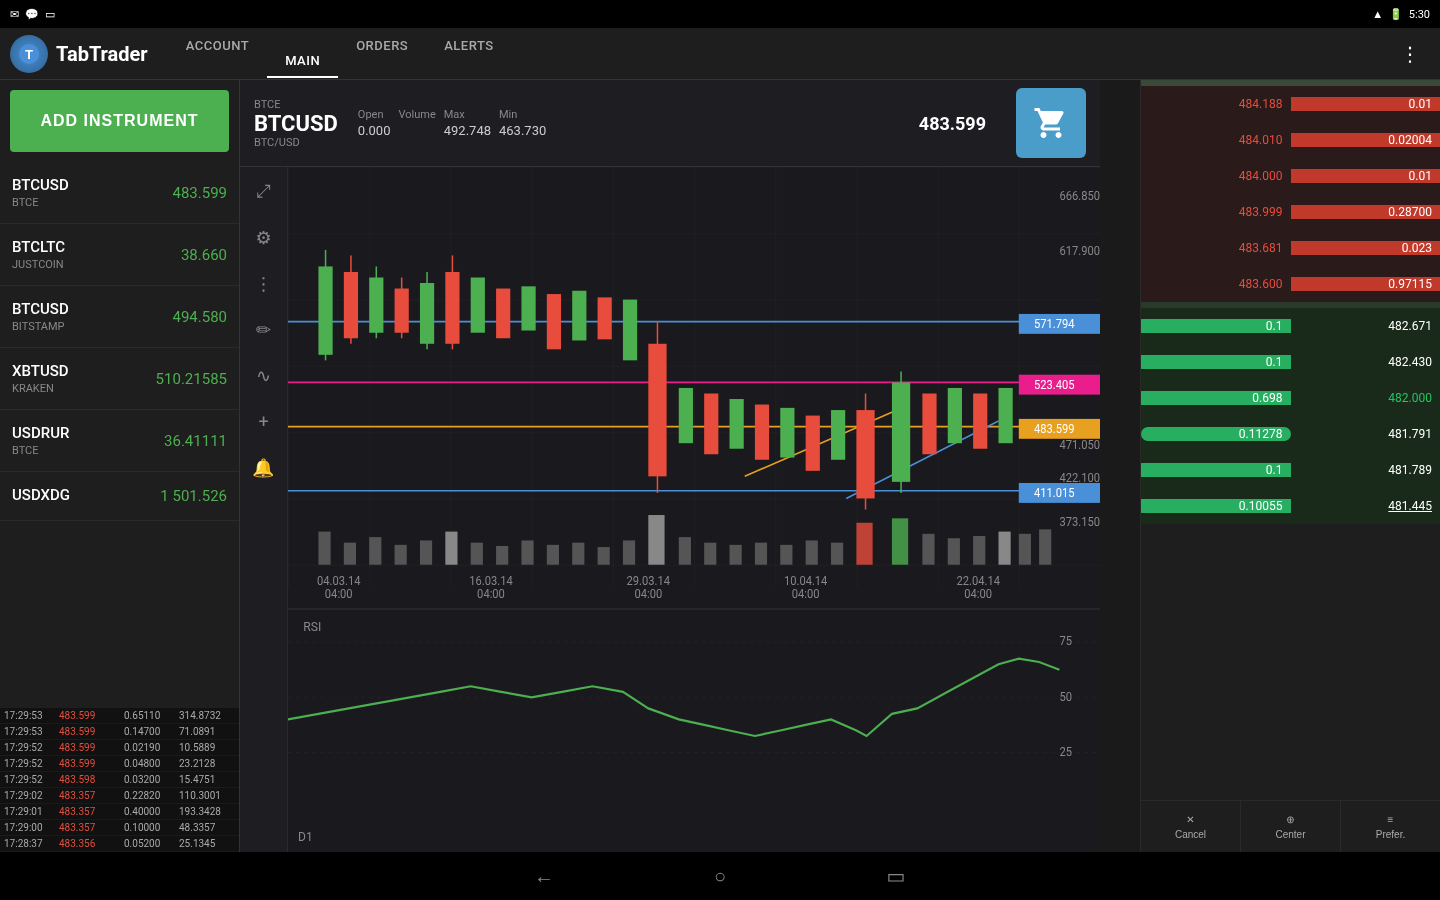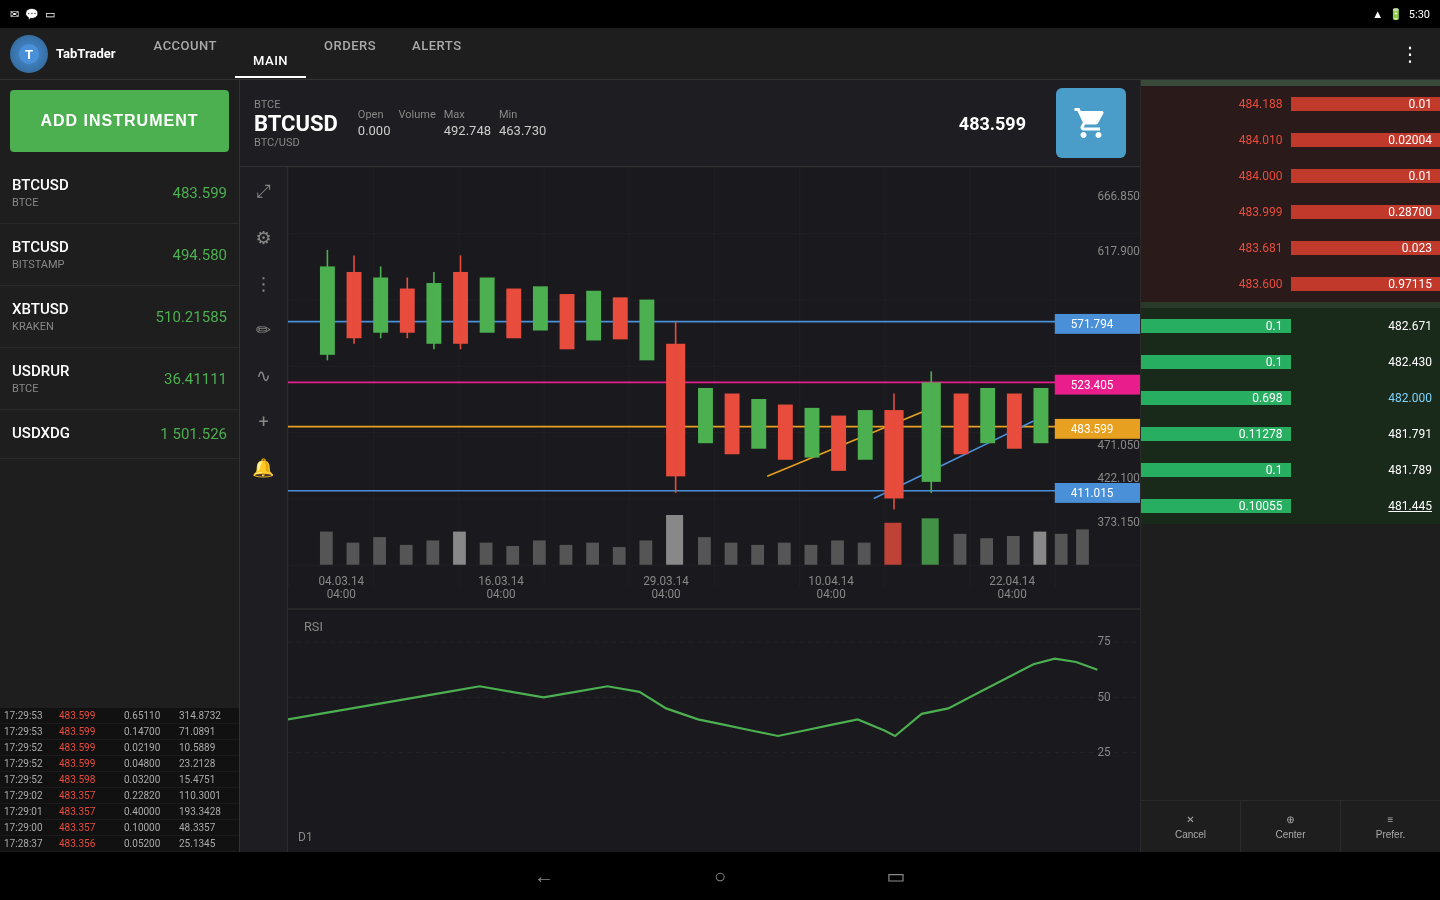--- a/index.html
+++ b/index.html
@@ -38,21 +38,21 @@
     .app-logo {
       width: 38px; height: 38px;
       border-radius: 50%;
       background: radial-gradient(circle, #4a90d9, #2c5f8a);
       display: flex; align-items: center; justify-content: center;
       margin-right: 8px;
       font-size: 18px;
     }
     .app-name {
       color: #fff;
-      font-size: 13px;
+      font-size: 20px;
       font-weight: bold;
       margin-right: 20px;
     }
     .nav-tabs { display: flex; gap: 0; }
     .nav-tab {
       padding: 8px 18px;
       color: #aaa;
       font-size: 13px;
       font-weight: 500;
       cursor: pointer;
@@ -209,20 +209,21 @@
       font-size: 12px;
     }
 
     
     .order-book {
       width: 300px;
       background: #1e1e1e;
       display: flex;
       flex-direction: column;
       border-left: 1px solid #2a2a2a;
+      margin-left: 40px;
     }
     .ob-ask {
       background: #2a1a1a;
       display: grid;
       grid-template-columns: 1fr 1fr;
       height: 36px;
       align-items: center;
     }
     .ob-bid {
       background: #1a2a1a;
@@ -315,20 +316,27 @@
   <div class="sidebar">
     <button class="add-instrument-btn">ADD INSTRUMENT</button>
 
     <div class="instrument-list">
       <div class="instrument-item">
         <div class="left">
           <div class="name">BTCUSD</div>
           <div class="exchange">BTCE</div>
         </div>
         <div class="price">483.599</div>
+      </div>
+      <div class="instrument-item">
+        <div class="left">
+          <div class="name">BTCLTC</div>
+          <div class="exchange">JUSTCOIN</div>
+        </div>
+        <div class="price">38.660</div>
       </div>
       <div class="instrument-item">
         <div class="left">
           <div class="name">BTCUSD</div>
           <div class="exchange">BITSTAMP</div>
         </div>
         <div class="price">494.580</div>
       </div>
       <div class="instrument-item">
         <div class="left">
@@ -650,24 +658,24 @@
         <div class="ob-bid">
           <div class="ob-cell" style="background:#27ae60; color:#fff; text-align:right;">0.1</div>
           <div class="ob-cell" style="color:#fff; text-align:right;">482.671</div>
         </div>
         <div class="ob-bid">
           <div class="ob-cell" style="background:#27ae60; color:#fff; text-align:right;">0.1</div>
           <div class="ob-cell" style="color:#fff; text-align:right;">482.430</div>
         </div>
         <div class="ob-bid">
           <div class="ob-cell" style="background:#27ae60; color:#fff; text-align:right;">0.698</div>
-          <div class="ob-cell" style="color:#7dd3fc; text-align:right;">482.000</div>
+          <div class="ob-cell" style="color:#22c55e; text-align:right;">482.000</div>
         </div>
         <div class="ob-bid">
-          <div class="ob-cell" style="background:#27ae60; color:#fff; text-align:right;">0.11278</div>
+          <div class="ob-cell" style="background:#27ae60; color:#fff; text-align:right;border-radius:7px;">0.11278</div>
           <div class="ob-cell" style="color:#fff; text-align:right;">481.791</div>
         </div>
         <div class="ob-bid">
           <div class="ob-cell" style="background:#27ae60; color:#fff; text-align:right;">0.1</div>
           <div class="ob-cell" style="color:#fff; text-align:right;">481.789</div>
         </div>
         <div class="ob-bid">
           <div class="ob-cell" style="background:#27ae60; color:#fff; text-align:right;">0.10055</div>
           <div class="ob-cell" style="color:#fff; text-align:right;text-decoration:underline;">481.445</div>
         </div>

